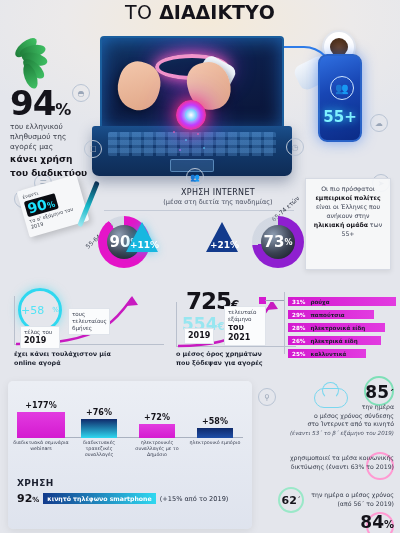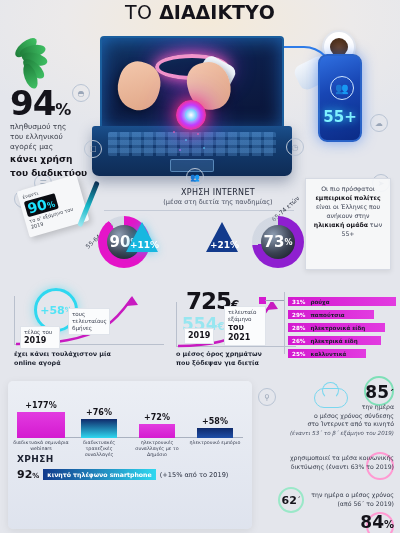--- a/index.html
+++ b/index.html
@@ -136,23 +136,23 @@
     font-size:6.2px; color:#3d4354; line-height:1.45; text-align:center;
     box-shadow:0 2px 5px rgba(0,0,0,.08); }
   .note-box b { font-weight:800; color:#14131a; }
 
   
   .growth { position:absolute; top:288px; height:88px; }
   .g1 { left:6px; width:170px; }
   .g2 { left:176px; width:160px; }
   .g-num { position:absolute; font-size:23px; font-weight:800; color:#14131a; letter-spacing:-1px; }
   .g-num small { font-size:12px; font-weight:600; }
-  .g-circ { position:absolute; left:28px; top:0px; width:44px; height:44px; border-radius:50%;
-    border:3px solid #2fd8f0; display:flex; align-items:center; justify-content:center;
-    color:#53e3f5; font-weight:700; font-size:11px; box-shadow:0 0 10px rgba(45,215,240,.5);}
+  .g-circ { position:absolute; left:12px; top:0px; width:44px; height:44px; border-radius:50%;
+    border:3px solid #2fd8f0; display:flex; align-items:center; justify-content:space-between;
+    color:#53e3f5; font-weight:400; font-size:11px; box-shadow:0 0 10px rgba(45,215,240,.5);}
   .g-circ small { font-size:7px; }
   .g-ghost { position:absolute; font-size:17px; font-weight:800; color:#7fe6f2; opacity:.75;}
   .g-ghost small { font-size:10px; }
   .axis { position:absolute; background:#b9c0cd; }
   .curve { position:absolute; }
   .tag { position:absolute; background:#fbfcfd; border:1px solid #dfe3ea;
     font-size:5.6px; color:#3b4150; padding:2px 3px; line-height:1.25; }
   .tag b { font-size:8px; font-weight:800; color:#14131a; }
   .g-cap { position:absolute; font-size:6.4px; font-weight:800; color:#1d2230; line-height:1.35; }
 
@@ -177,21 +177,21 @@
   .panel .ph .up { color:#d41ad0; font-size:8px; padding-bottom:3px; }
 
   .bars4 { position:relative; height:60px; margin-top:6px; }
   .bcol { position:absolute; bottom:16px; width:48px; text-align:center; }
   .bcol .v { font-size:8px; font-weight:800; color:#14131a; margin-bottom:2px; }
   .bcol .bar { width:100%; }
   .bcol .cap { position:absolute; top:100%; left:-4px; width:56px; font-size:4.8px;
     color:#3d4354; line-height:1.3; padding-top:2px; }
   .baseline { position:absolute; left:0; bottom:16px; width:226px; height:1px; background:#a9b1c0; }
 
-  .usehead { font-size:9px; font-weight:800; color:#1b2030; letter-spacing:.4px; }
+  .usehead { font-size:9px; font-weight:800; color:#1b2030; letter-spacing:.4px; margin-top:24px; }
   .useline { display:flex; align-items:center; gap:4px; margin-top:4px; font-size:6.6px; color:#2a3040;}
   .useline .pct { font-size:11px; font-weight:800; color:#14131a; }
   .useline .pct small { font-size:7px; }
   .chip { color:#fff; font-weight:700; font-size:6.2px; padding:2px 4px; }
   .chip.blue { background:linear-gradient(90deg,#123a8c,#2fd8f0); }
 
   
   .rstat { position:absolute; right:6px; text-align:right; }
   .rstat .n { font-size:17px; font-weight:800; color:#14131a; line-height:1; }
   .rstat .n small { font-size:10px; font-weight:600; }
@@ -256,22 +256,22 @@
     <div class="mini-ico" style="left:14px;top:168px">☷</div>
     <div class="mini-ico" style="left:186px;top:146px">👥</div>
     <div class="mini-ico" style="left:286px;top:116px">◷</div>
     <div class="mini-ico" style="left:370px;top:92px">☁</div>
     <div class="mini-ico" style="left:372px;top:152px">➤</div>
   </div>
 
   <div class="b94">
     <div class="num"><span>94</span><small>%</small></div>
     <div class="lines">
+      <div>του ελληνικού</div>
       <div>πληθυσμού της</div>
-      <div>του ελληνικού</div>
       <div>αγορές μας</div>
     </div>
     <div class="strong">κάνει χρήση</div>
     <div class="strong">του διαδικτύου</div>
   </div>
 
   <div class="notepad">
     <div class="np-top">έναντι</div>
     <div class="np-big"><span>90</span><small>%</small></div>
     <div class="np-bot">το α' εξάμηνο του 2019</div>
@@ -355,21 +355,21 @@
     <div class="tag" style="left:8px;top:40px;width:30px">
       <b>2019</b>
     </div>
     <div class="tag" style="left:48px;top:18px;width:42px">
       <span>τελευταίο</span><br>
       <span>εξάμηνο</span><br>
       <b>του 2021</b>
     </div>
     <div class="g-cap" style="left:0px;top:62px;width:130px">
       <div>ο μέσος όρος χρημάτων</div>
-      <div>που ξόδεψαν για διετία</div>
+      <div>που ξόδεψαν για αγορές</div>
     </div>
   </div>
 
   <div class="bar-sq"></div>
   <div class="bar-connector"></div>
   <div class="bar-axis"></div>
   <div class="barlist">
     <div class="barrow">
       <div class="fill" style="width:100%"></div>
       <span class="pc">31</span>

